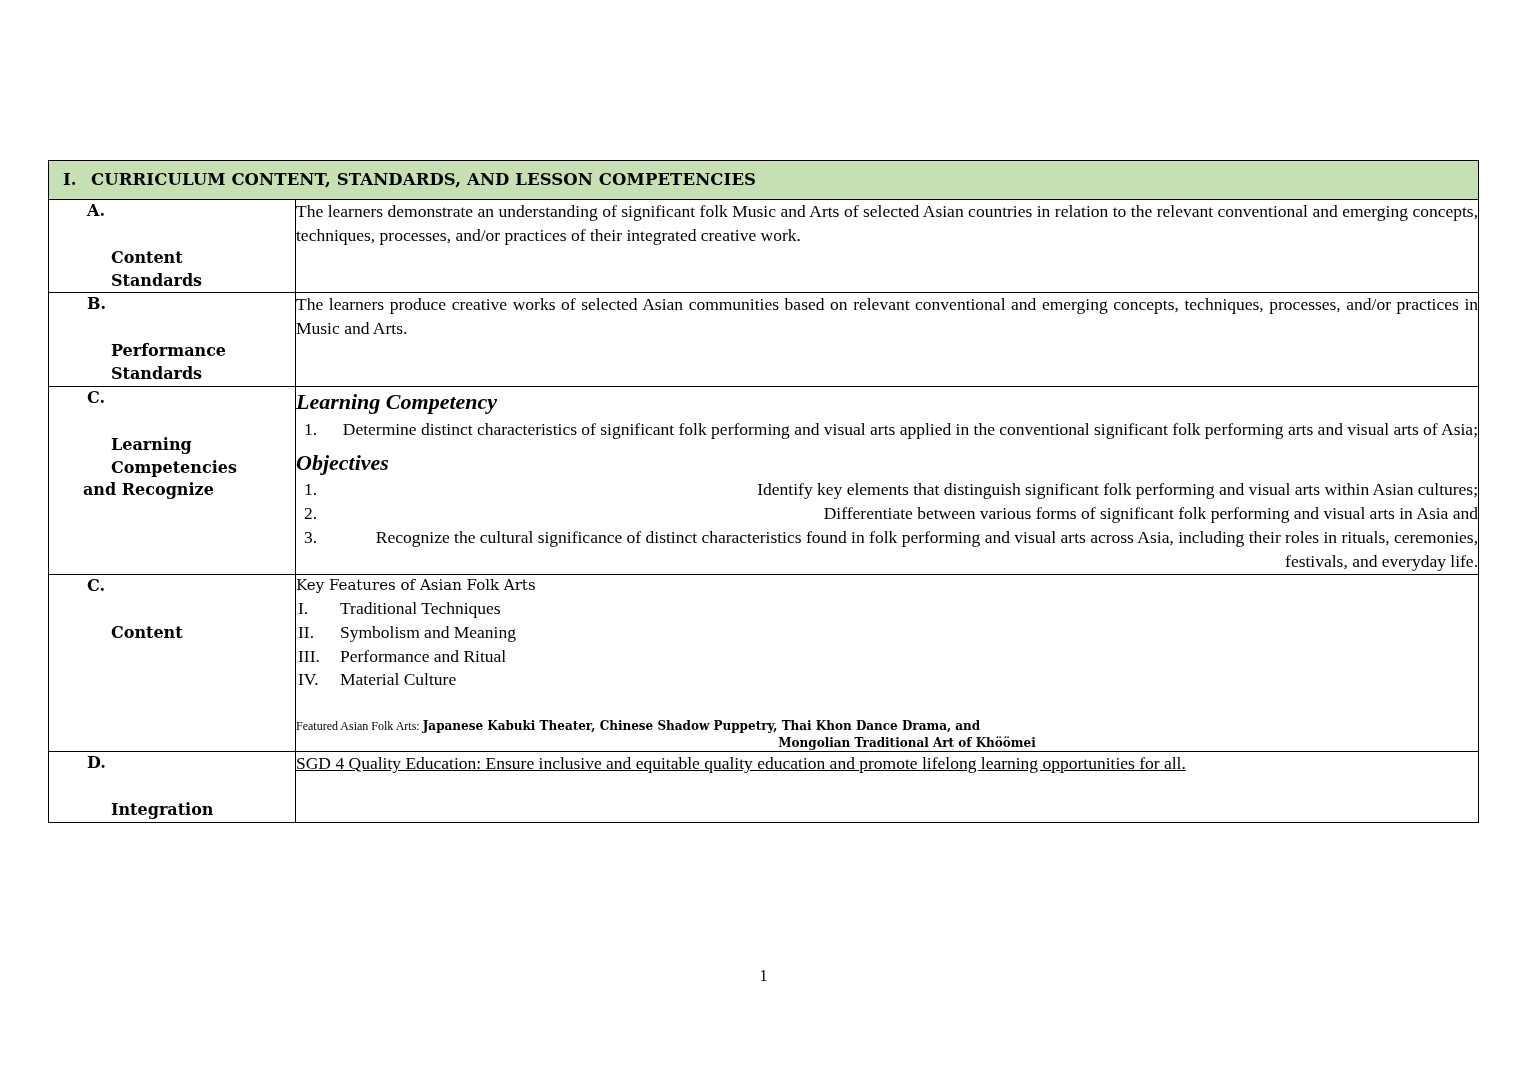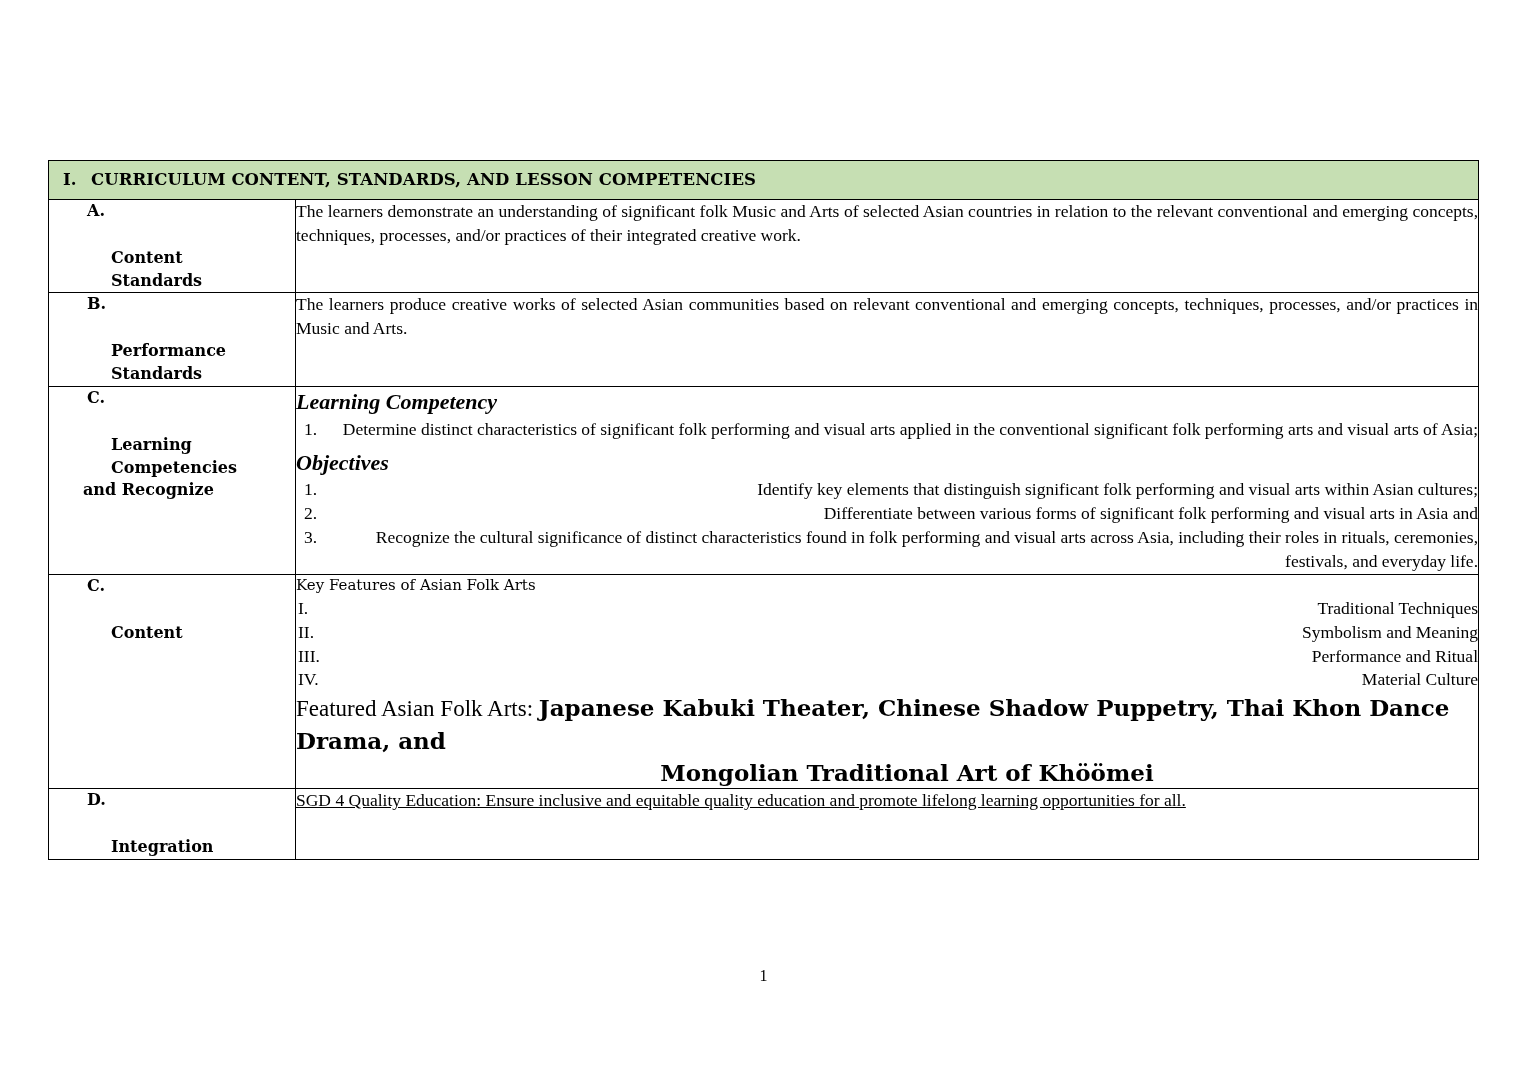--- a/index.html
+++ b/index.html
@@ -151,31 +151,32 @@
   ol.romanlist li {
     display: flex;
     align-items: flex-start;
   }
   ol.romanlist li .marker {
     flex: 0 0 44px;
     width: 44px;
     padding-left: 2px;
     box-sizing: border-box;
   }
-  ol.romanlist li .itext { flex: 1 1 auto; text-align: right; }
+  ol.romanlist li .itext { flex: 1 1 auto; }
 
   .content-head {
     font-family: "DejaVu Serif", "Liberation Serif", serif;
     font-weight: normal;
     font-size: 15px;
     margin: 0 0 2px 0;
   }
 
   .featured {
-    font-size: 23px;
+    margin-top: 26px;
+    font-size: 12px;
     line-height: 1.36;
   }
   .featured .flabel { }
   .featured .fvalue {
     font-family: "DejaVu Serif", "Liberation Serif", serif;
     font-weight: bold;
   }
   .featured-second {
     display: block;
     text-align: center;

